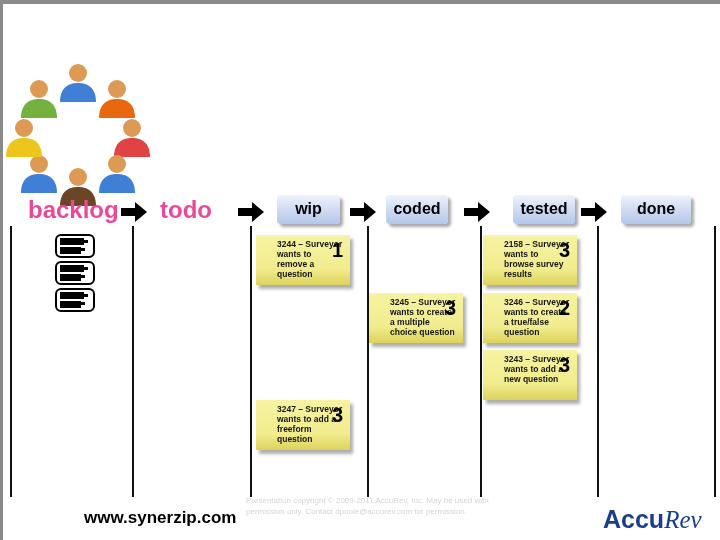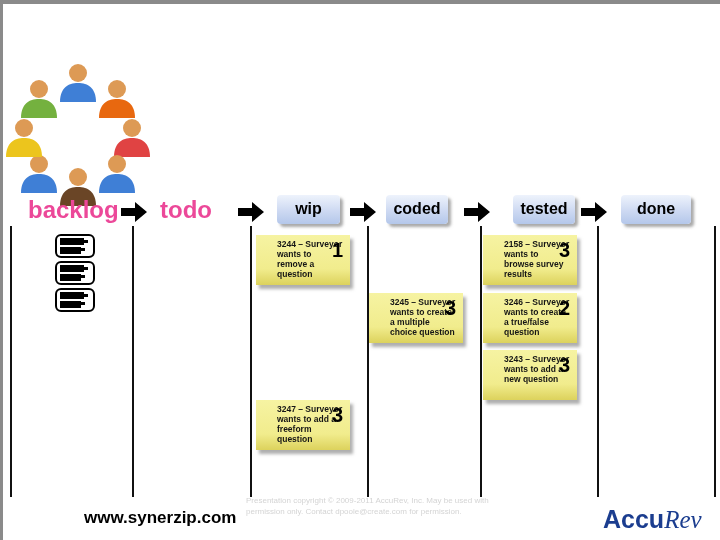--- a/index.html
+++ b/index.html
@@ -171,18 +171,18 @@
     <div class="note-num">2</div>
   </div>
   <div class="note" style="left:483px; top:350px;">
     <div class="note-text">3243 – Surveyor wants to add a new question</div>
     <div class="note-num">3</div>
   </div>
 
   <div class="site">www.synerzip.com</div>
   <div class="copyright">
     <div>Presentation copyright © 2009-2011 AccuRev, Inc. May be used with</div>
-    <div>permission only. Contact dpoole@create.com for permission.</div>
+    <div>permission only. Contact dpoole@accurev.com for permission.</div>
   </div>
   <div class="logo">
     <span class="logo-accu">Accu</span><span class="logo-rev">Rev</span>
   </div>
 </div>
 
 </body></html>

